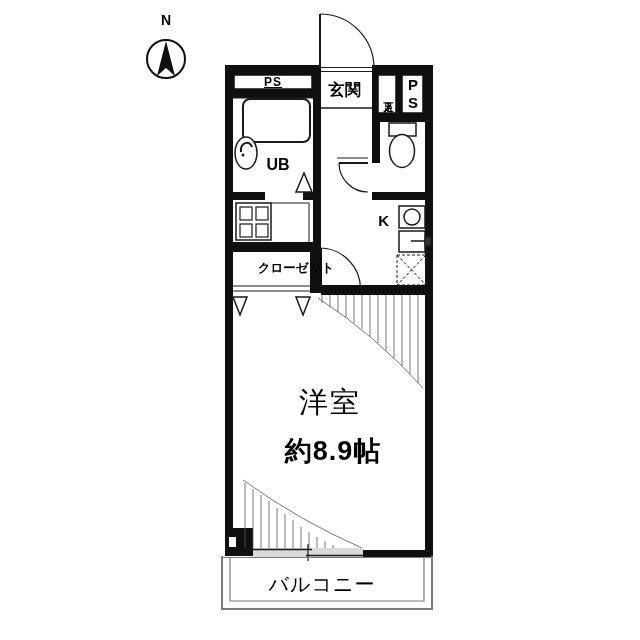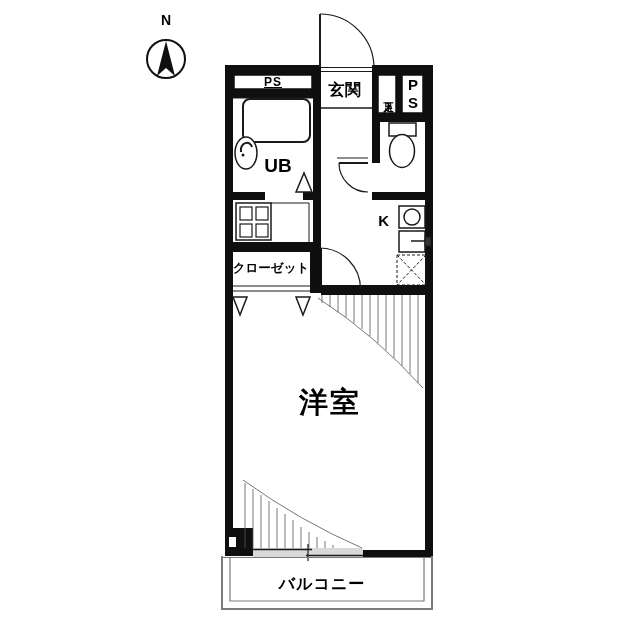--- a/index.html
+++ b/index.html
@@ -8,26 +8,26 @@
   .canvas svg{position:absolute;left:0;top:0;}
   .lbl{position:absolute;transform:translate(-50%,-50%);white-space:nowrap;
        color:#000;line-height:1;letter-spacing:0.5px;}
   .lbl.n{font-size:14px;font-weight:600;letter-spacing:0;}
   .lbl.ps-top{font-size:12px;font-weight:600;letter-spacing:1px;text-decoration:underline;}
   .lbl.genkan{font-size:16px;font-weight:700;}
   .lbl.shoe{font-size:10px;font-weight:600;writing-mode:vertical-rl;text-orientation:upright;
             letter-spacing:0;line-height:1;}
   .lbl.psr{font-size:15px;font-weight:600;display:flex;flex-direction:column;align-items:center;
            line-height:18px;letter-spacing:0;}
-  .lbl.ub{font-size:19px;font-weight:600;letter-spacing:0;}
+  .lbl.ub{font-size:16px;font-weight:600;letter-spacing:0;}
   .lbl.k{font-size:15px;font-weight:600;}
-  .lbl.closet{font-size:12.5px;font-weight:600;letter-spacing:0;}
-  .lbl.room{font-size:29px;font-weight:700;letter-spacing:2px;}
+  .lbl.closet{font-size:12.5px;font-weight:600;letter-spacing:0;margin-left:25px;}
+  .lbl.room{font-size:29px;font-weight:400;letter-spacing:2px;}
   .lbl.size{font-size:27px;font-weight:600;letter-spacing:1px;}
-  .lbl.balcony{font-size:16px;font-weight:700;letter-spacing:1px;}
+  .lbl.balcony{font-size:20px;font-weight:400;letter-spacing:1px;}
 </style>
 </head>
 <body>
 
 <div class="canvas">
 
 <svg width="640" height="640" viewBox="0 0 640 640">
 
   <g>
     <circle cx="166" cy="59" r="19" fill="none" stroke="#0f0f0f" stroke-width="2"></circle>
@@ -181,15 +181,16 @@
 <div class="lbl genkan" style="left:345px;top:90px">玄関</div>
 <div class="lbl shoe" style="left:388px;top:94px">下足入</div>
 <div class="lbl psr" style="left:413px;top:94px">
   <span>P</span>
   <span>S</span>
 </div>
 <div class="lbl ub" style="left:278px;top:165px">UB</div>
 <div class="lbl k" style="left:384px;top:220px">K</div>
 <div class="lbl closet" style="left:271px;top:268px">クローゼット</div>
 <div class="lbl room" style="left:330px;top:402px">洋室</div>
+<div class="lbl size" style="left:333px;top:451px">約8.9帖</div>
 <div class="lbl balcony" style="left:322px;top:584px">バルコニー</div>
 
 </div>
 
 </body></html>

